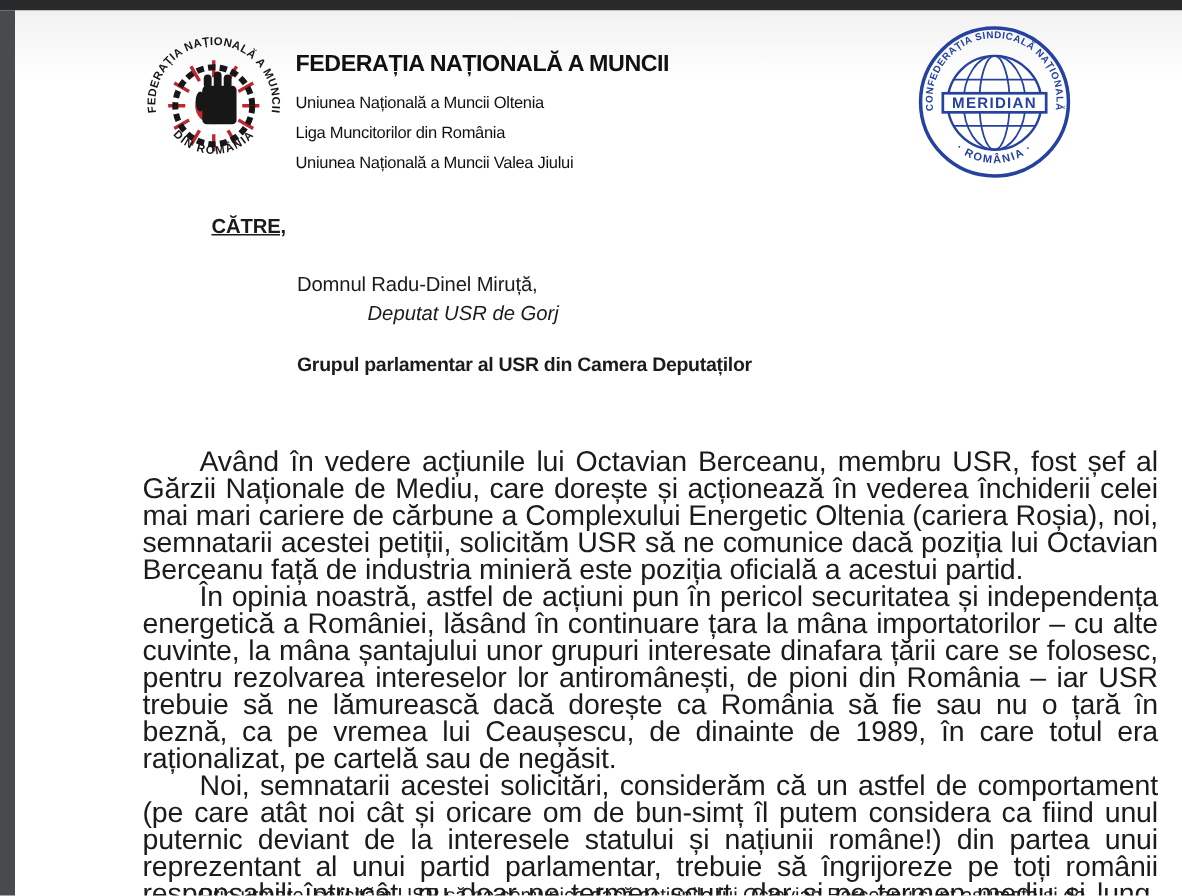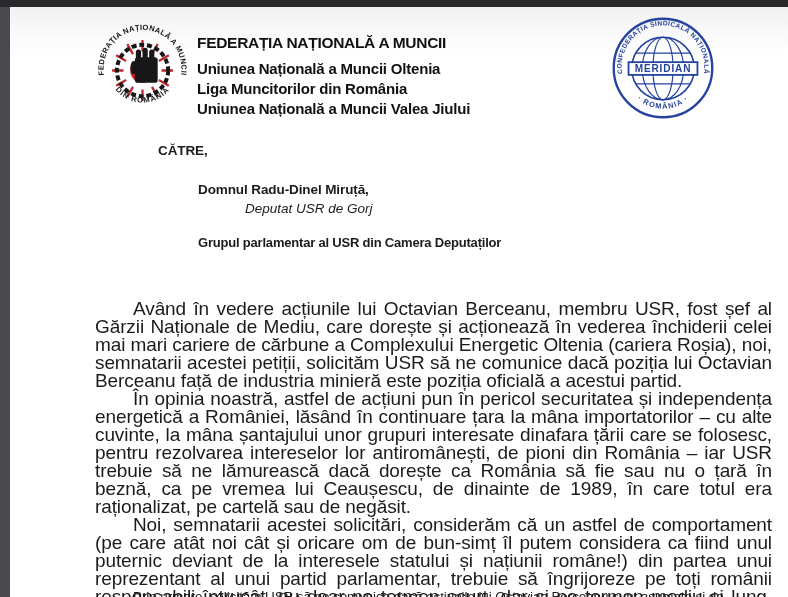--- a/index.html
+++ b/index.html
@@ -13,24 +13,24 @@
   .page{
     position:absolute;left:10px;top:7px;width:778px;height:590px;
     background:linear-gradient(180deg,#f1f1f2 0px,#ffffff 46px);
     overflow:hidden;
   }
   .abs{position:absolute;}
   .org-title{
     left:187px;top:27px;font-size:15.5px;font-weight:bold;letter-spacing:-0.3px;
     white-space:nowrap;color:#111;
   }
-  .org-subs{left:187px;top:52px;font-size:15px;font-weight:bold;letter-spacing:-0.2px;
+  .org-subs{left:187px;top:52px;font-size:11px;font-weight:normal;letter-spacing:-0.2px;
     line-height:20px;color:#111;}
-  .salutation{left:148px;top:136px;font-size:13.5px;font-weight:bold;letter-spacing:-0.1px;}
-  .recipient-name{left:188px;top:175px;font-size:13.5px;font-weight:bold;letter-spacing:-0.1px;text-align:right;}
+  .salutation{left:131px;top:136px;font-size:13.5px;font-weight:bold;letter-spacing:-0.1px;text-decoration:underline;}
+  .recipient-name{left:188px;top:175px;font-size:13.5px;font-weight:normal;letter-spacing:-0.1px;text-align:right;}
   .recipient-title{left:235px;top:194px;font-size:13.5px;font-style:italic;}
   .group1{left:188px;top:228px;font-size:13px;font-weight:bold;letter-spacing:-0.2px;white-space:nowrap;}
   .group2{left:188px;top:263px;font-size:13px;font-weight:bold;letter-spacing:-0.2px;white-space:nowrap;}
   .body-text{
     left:85px;top:293px;width:677px;
     font-size:19px;line-height:18px;letter-spacing:-0.1px;
     text-align:justify;
   }
   .body-text p{margin:0;text-indent:38px;}
   .clipped-line{

